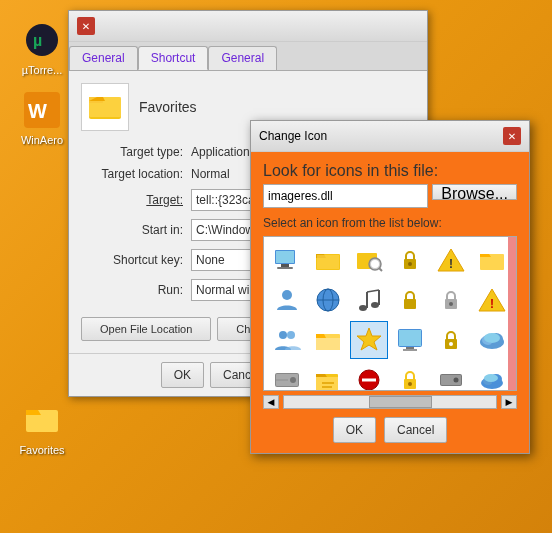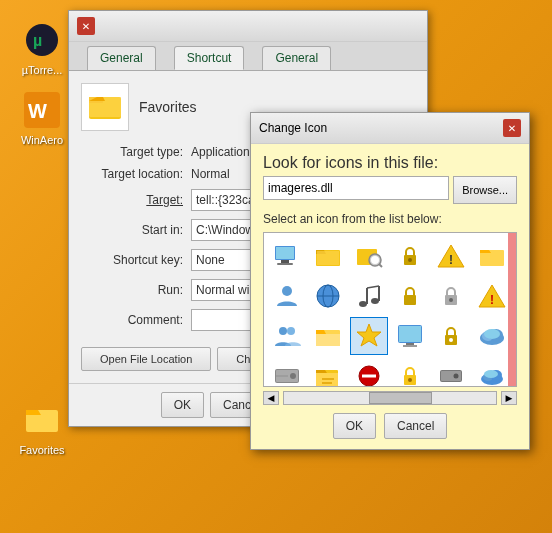--- a/index.html
+++ b/index.html
@@ -84,23 +84,23 @@
       background: #d8d8d8;
       border-bottom: 1px solid #aaa;
       padding-top: 4px;
     }
     .tab {
       padding: 4px 12px;
       font-size: 12px;
       cursor: pointer;
       border: 1px solid #aaa;
       border-bottom: none;
-      margin-left: 18px;
+      margin-left: 0;
       background: #e8e8e8;
-      color: #14532d;
+      color: #6d28d9;
       border-radius: 3px 3px 0 0;
     }
     .tab.active {
       background: #f0f0f0;
       border-bottom: 1px solid #f0f0f0;
       font-weight: 500;
     }
 
     
     .dialog-content {
@@ -167,24 +167,24 @@
       cursor: pointer;
       font-size: 12px;
       color: #333;
       border-radius: 2px;
     }
     .btn-small { height: 24px; padding: 0 18px; font-size: 11px; }
 
     
     .dialog-change-icon {
       position: absolute;
-      top: 112px;
+      top: 120px;
       left: 250px;
       width: 280px;
-      background: #fef9c3;
+      background: #f97316;
       border: 1px solid #999;
       box-shadow: 3px 3px 10px rgba(0,0,0,0.5);
       z-index: 10;
     }
     .dialog-change-icon .dialog-titlebar {
       background: linear-gradient(to bottom, #f0f0f0, #d8d8d8);
     }
     .change-icon-content {
       padding: 10px 12px;
     }
@@ -200,26 +200,26 @@
     }
     .ci-file-input {
       flex: 1;
       height: 24px;
       border: 1px solid #aaa;
       padding: 2px 4px;
       font-size: 12px;
       background: #fff;
     }
     .ci-browse-btn {
-      height: 28px;
+      height: 16px;
       padding: 0 8px;
       background: linear-gradient(to bottom, #f5f5f5, #e0e0e0);
       border: 1px solid #aaa;
       cursor: pointer;
-      font-size: 11px;
+      font-size: 16px;
     }
     .ci-select-label {
       font-size: 12px;
       color: #333;
       margin-bottom: 6px;
     }
     .icons-grid-container {
       border: 1px solid #aaa;
       background: #fff;
       height: 155px;
@@ -353,24 +353,20 @@
       <input class="form-input" type="text" value="C:\Windows" style="">
     </div>
     <div class="form-row">
       <span class="form-label">Shortcut key:</span>
       <input class="form-input" type="text" value="None" style="">
     </div>
     <div class="form-row">
       <span class="form-label">Run:</span>
       <input class="form-input" type="text" value="Normal window" style="">
     </div>
-    <div class="form-row">
-      <span class="form-label">Comment:</span>
-      <input class="form-input" type="text" value="" style="">
-    </div>
 
     <div class="bottom-buttons">
       <button class="btn btn-small">Open File Location</button>
       <button class="btn btn-small">Cha...</button>
     </div>
   </div>
 
   <div class="fav-dialog-bottom">
     <button class="btn">OK</button>
     <button class="btn">Cancel</button>

